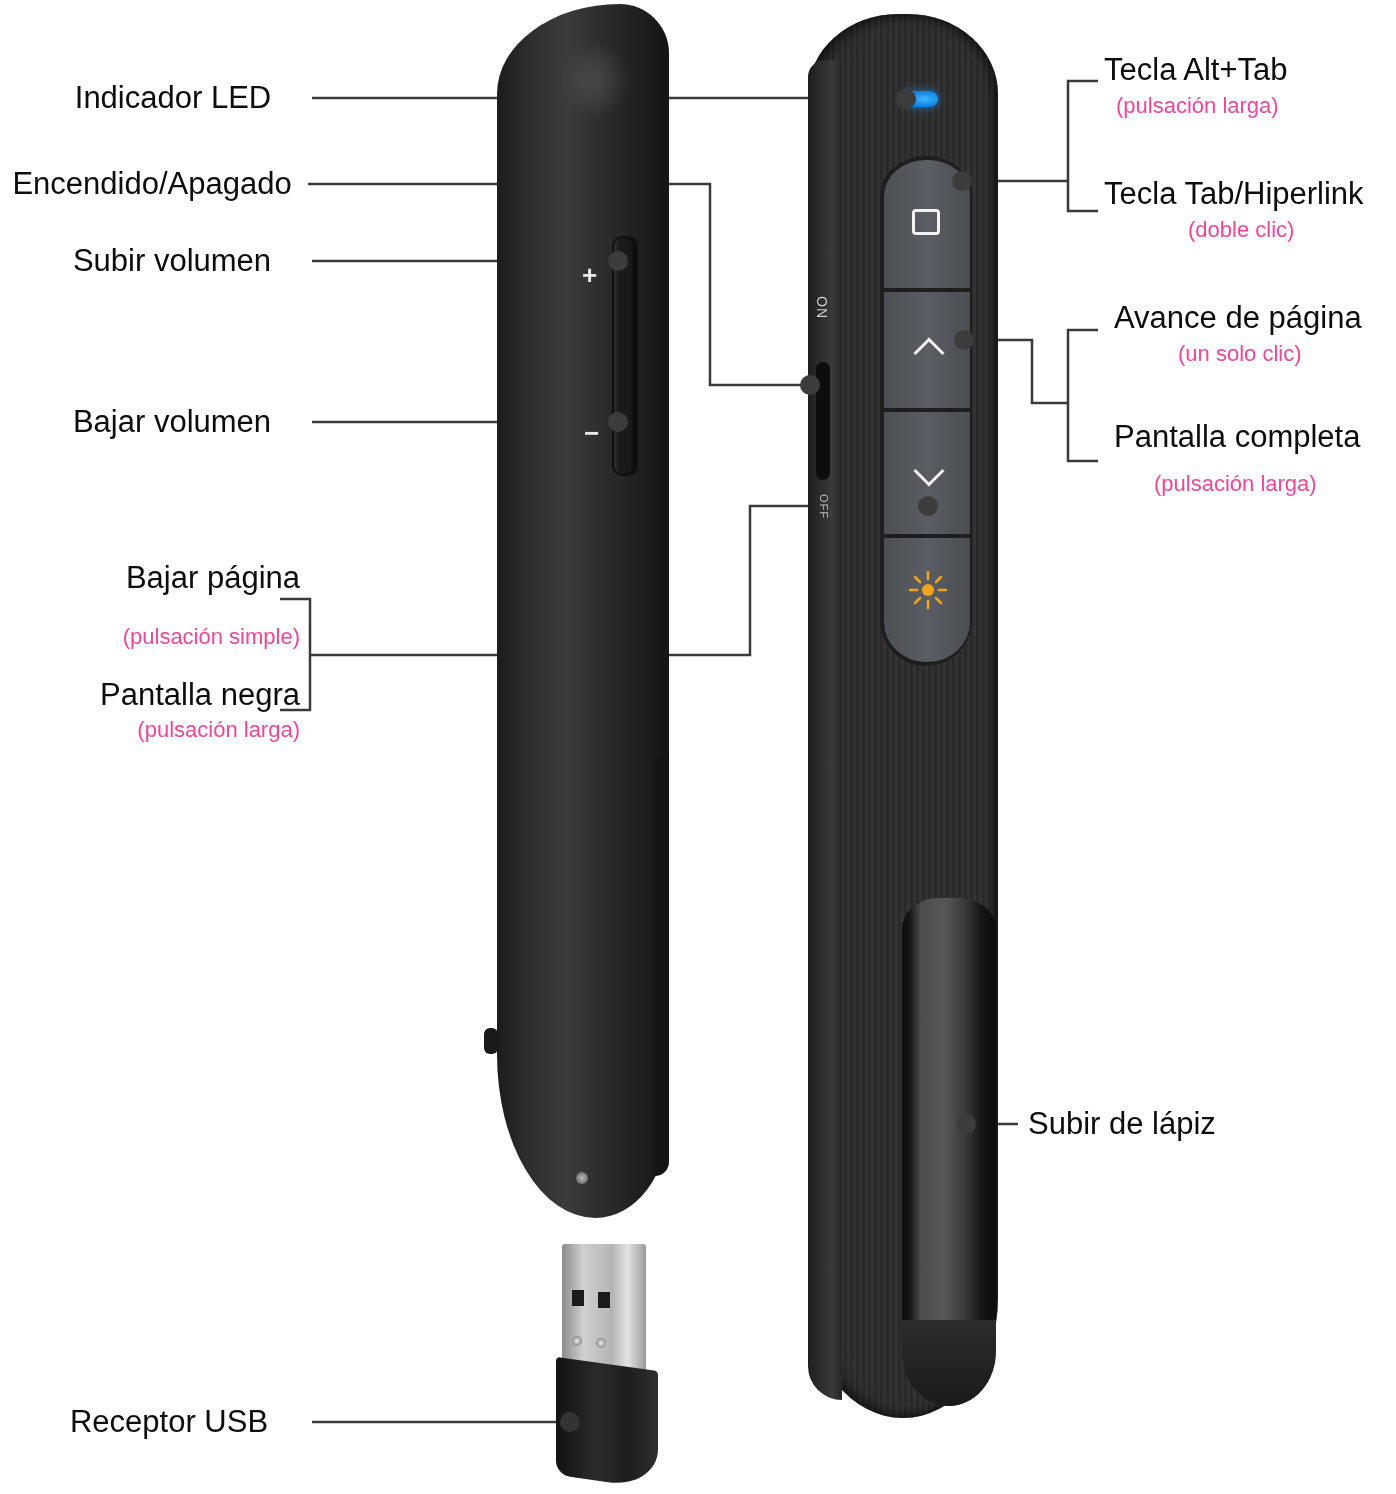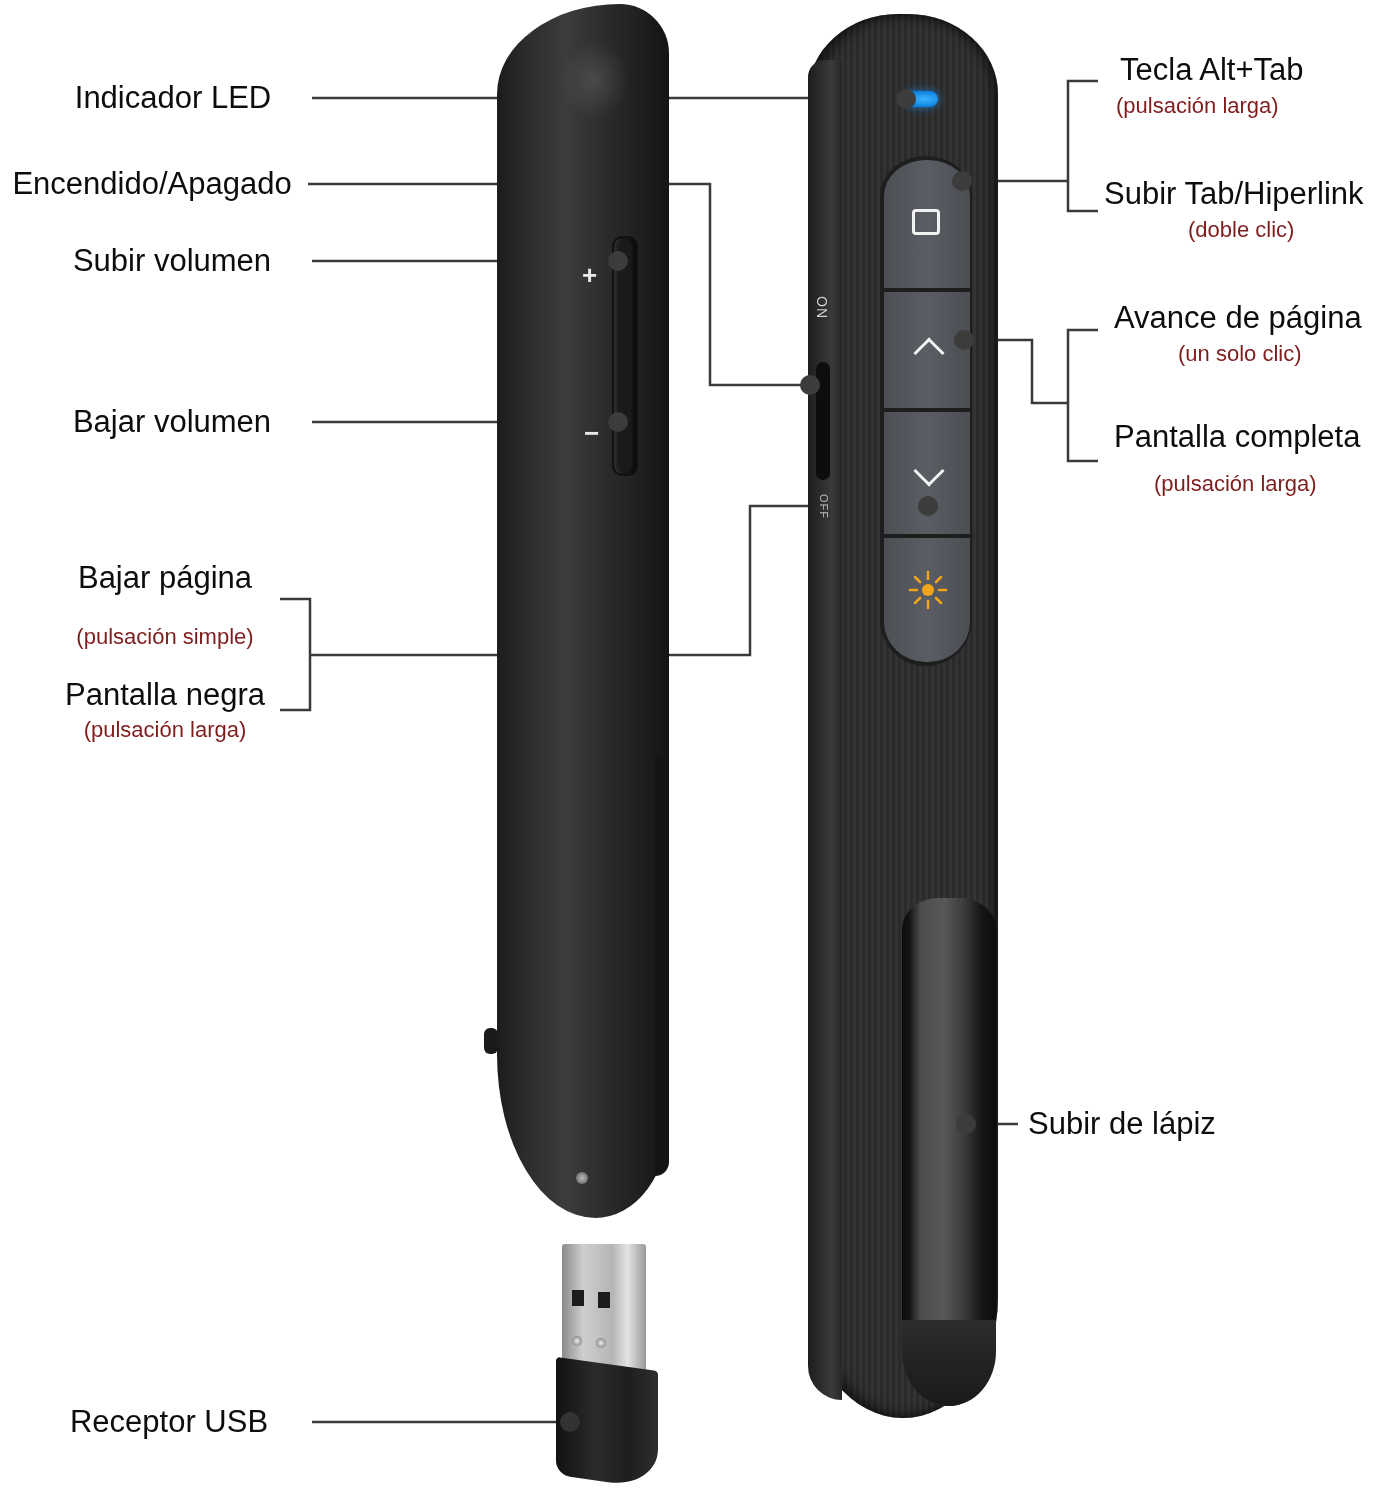--- a/index.html
+++ b/index.html
@@ -1,21 +1,21 @@
 <!DOCTYPE html>
 <html><head>
 <meta charset="utf-8">
 <style>
   html, body { margin: 0; padding: 0; background: #ffffff; }
   body { width: 1396px; height: 1494px; position: relative; overflow: hidden;
          font-family: "Liberation Sans", sans-serif; color: #111; }
   .label-main { position: absolute; font-size: 31px; line-height: 36px; white-space: nowrap; color: #0d0d0d; }
-  .label-sub { position: absolute; font-size: 22px; line-height: 26px; white-space: nowrap; color: #7f1d1d; }
+  .label-sub { position: absolute; font-size: 22px; line-height: 26px; white-space: nowrap; color: #ec4899; }
   .right { text-align: center; }
-  .center { text-align: center; }
+  .center { text-align: right; }
 
   
   .side-body {
     position: absolute; left: 497px; top: 4px; width: 172px; height: 1214px;
     border-radius: 150px 60px 90px 120px / 110px 60px 120px 200px;
     background: linear-gradient(90deg, #1c1c1c 0%, #2d2d2d 18%, #3c3c3c 40%, #2a2a2a 65%, #1e1e1e 85%, #141414 100%);
   }
   .side-top-hl { position: absolute; left: 560px; top: 40px; width: 70px; height: 80px; border-radius: 50%;
     background: radial-gradient(ellipse, rgba(120,120,120,0.35), rgba(0,0,0,0) 70%); }
   .vol-rocker { position: absolute; left: 612px; top: 236px; width: 22px; height: 236px;
@@ -174,23 +174,23 @@
 <div class="label-main right" style="left:40px; width:264px; top:243px;">Subir volumen</div>
 <div class="label-main right" style="left:40px; width:264px; top:404px;">Bajar volumen</div>
 
 <div class="label-main center" style="left:30px; width:270px; top:560px;">Bajar página</div>
 <div class="label-sub center" style="left:30px; width:270px; top:624px;">(pulsación simple)</div>
 <div class="label-main center" style="left:30px; width:270px; top:677px;">Pantalla negra</div>
 <div class="label-sub center" style="left:30px; width:270px; top:717px;">(pulsación larga)</div>
 
 <div class="label-main right" style="left:40px; width:258px; top:1404px;">Receptor USB</div>
 
-<div class="label-main" style="left:1104px; top:52px;margin-left:16px;">Tecla Alt+Tab</div>
+<div class="label-main" style="left:1104px; top:52px;">Tecla Alt+Tab</div>
 <div class="label-sub" style="left:1116px; top:93px;">(pulsación larga)</div>
-<div class="label-main" style="left:1104px; top:176px;">Subir Tab/Hiperlink</div>
+<div class="label-main" style="left:1104px; top:176px;">Tecla Tab/Hiperlink</div>
 <div class="label-sub" style="left:1188px; top:217px;">(doble clic)</div>
 
 <div class="label-main" style="left:1114px; top:300px;">Avance de página</div>
 <div class="label-sub" style="left:1178px; top:341px;">(un solo clic)</div>
 <div class="label-main" style="left:1114px; top:419px;">Pantalla completa</div>
 <div class="label-sub" style="left:1154px; top:471px;">(pulsación larga)</div>
 
 <div class="label-main" style="left:1028px; top:1106px;">Subir de lápiz</div>
 
 </body></html>

